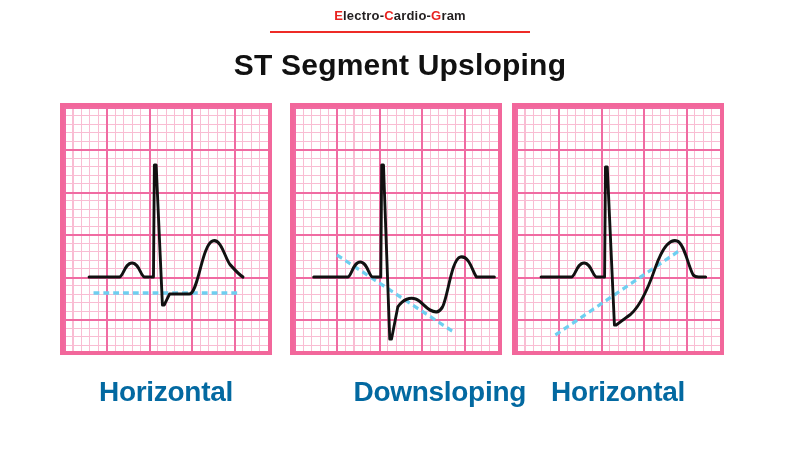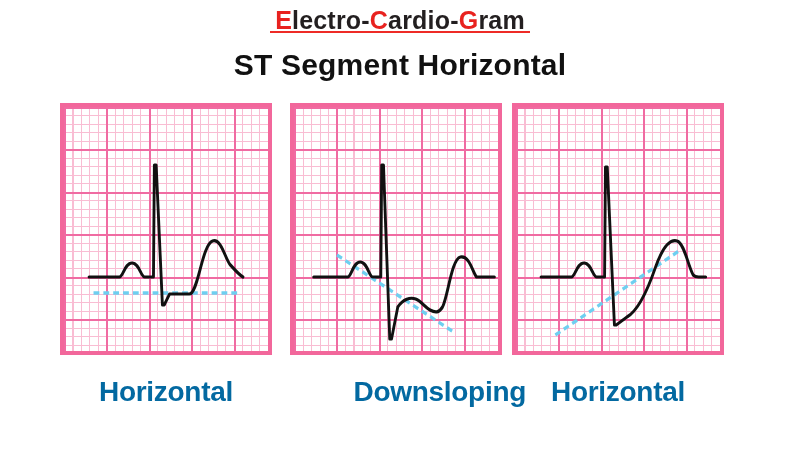--- a/index.html
+++ b/index.html
@@ -13,21 +13,21 @@
   .stage{position:absolute;left:0;top:0;width:800px;height:450px;}
 
   
   .brand{
     position:absolute;
     left:0;right:0;top:6px;
     text-align:center;
   }
   .brand-text{
     display:inline-block;
-    font-size:25px;
+    font-size:13px;
     font-weight:600;
     letter-spacing:0.2px;
     color:#231f20;
     line-height:1.15;
     padding-bottom:7px;
   }
   .brand-text .hl{color:#e8221f;}
   .brand-rule{
     position:absolute;
     left:50%;
@@ -106,21 +106,21 @@
 
 <div class="stage">
 
   <div class="brand">
     <div class="brand-text">
       <span class="hl" style="color: rgb(232, 34, 31);">E</span><span>lectro-</span><span class="hl" style="color: rgb(232, 34, 31);">C</span><span>ardio-</span><span class="hl" style="color: rgb(232, 34, 31);">G</span><span>ram</span>
     </div>
   </div>
   <div class="brand-rule" style="background: rgb(238, 43, 38);"></div>
 
-  <div class="heading">ST Segment Horizontal</div>
+  <div class="heading">ST Segment Upsloping</div>
 
   <div class="panel p1" style="border-color: rgb(242, 103, 155);">
     <div class="grid"></div>
     <svg class="trace" viewBox="0 0 228 244" preserveAspectRatio="none">
       <path id="ref-0" fill="none" stroke="#6ecff0" stroke-width="3.4" stroke-linecap="butt" stroke-dasharray="6.5 4.5" d="M 33 186 L 196 186"></path>
       <path id="wave-0" fill="none" stroke="#111111" stroke-width="3.2" stroke-linecap="round" stroke-linejoin="round" d="M 28 170 L 62 170 C 66 170 68 156 76 156 C 84 156 86 170 90 170 L 98 170 L 99 170 L 100 170 L 101 58 L 102 58 L 103 58 L 110 198 L 112 198 L 118 187 L 140 187 C 150 187 154 138 166 134 C 176 131 180 152 186 158 C 192 164 196 168 200 170"></path>
     </svg>
   </div>
 
   <div class="panel p2" style="border-color: rgb(242, 103, 155);">

